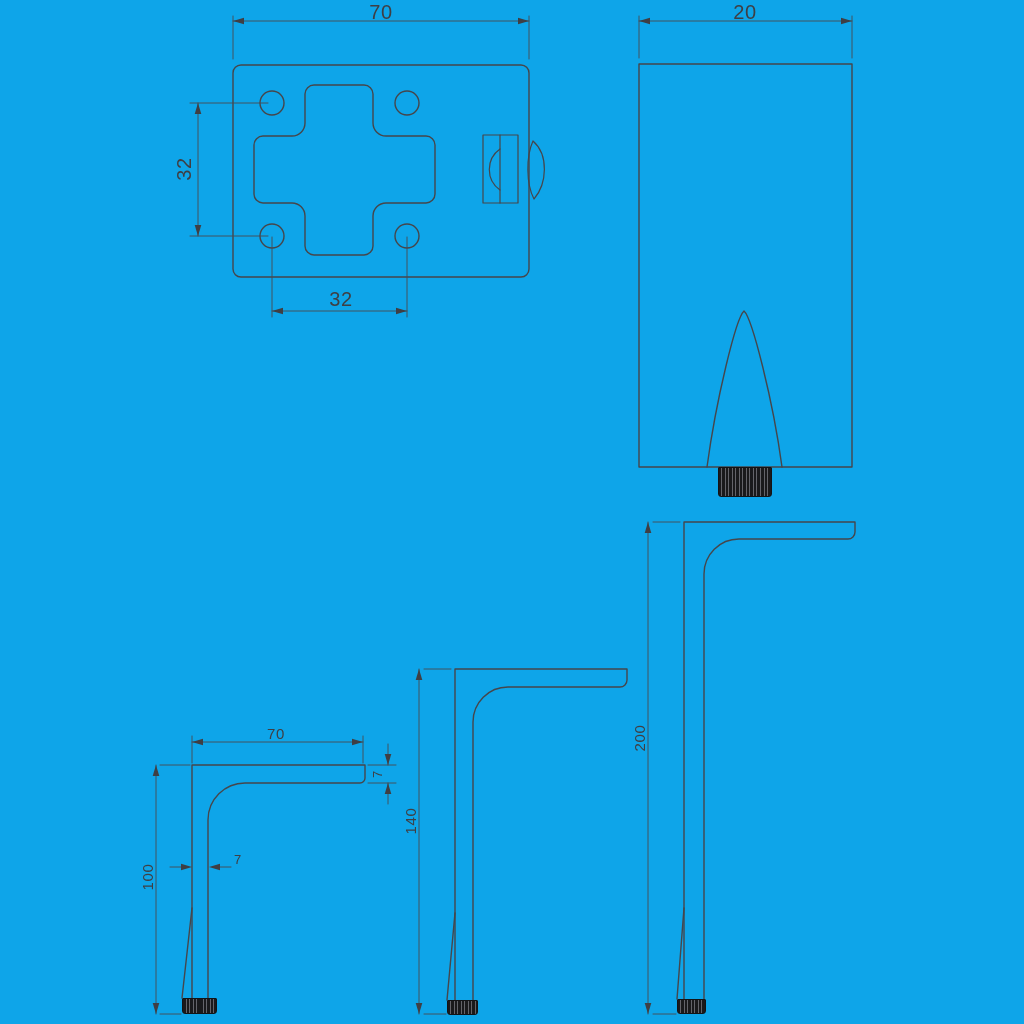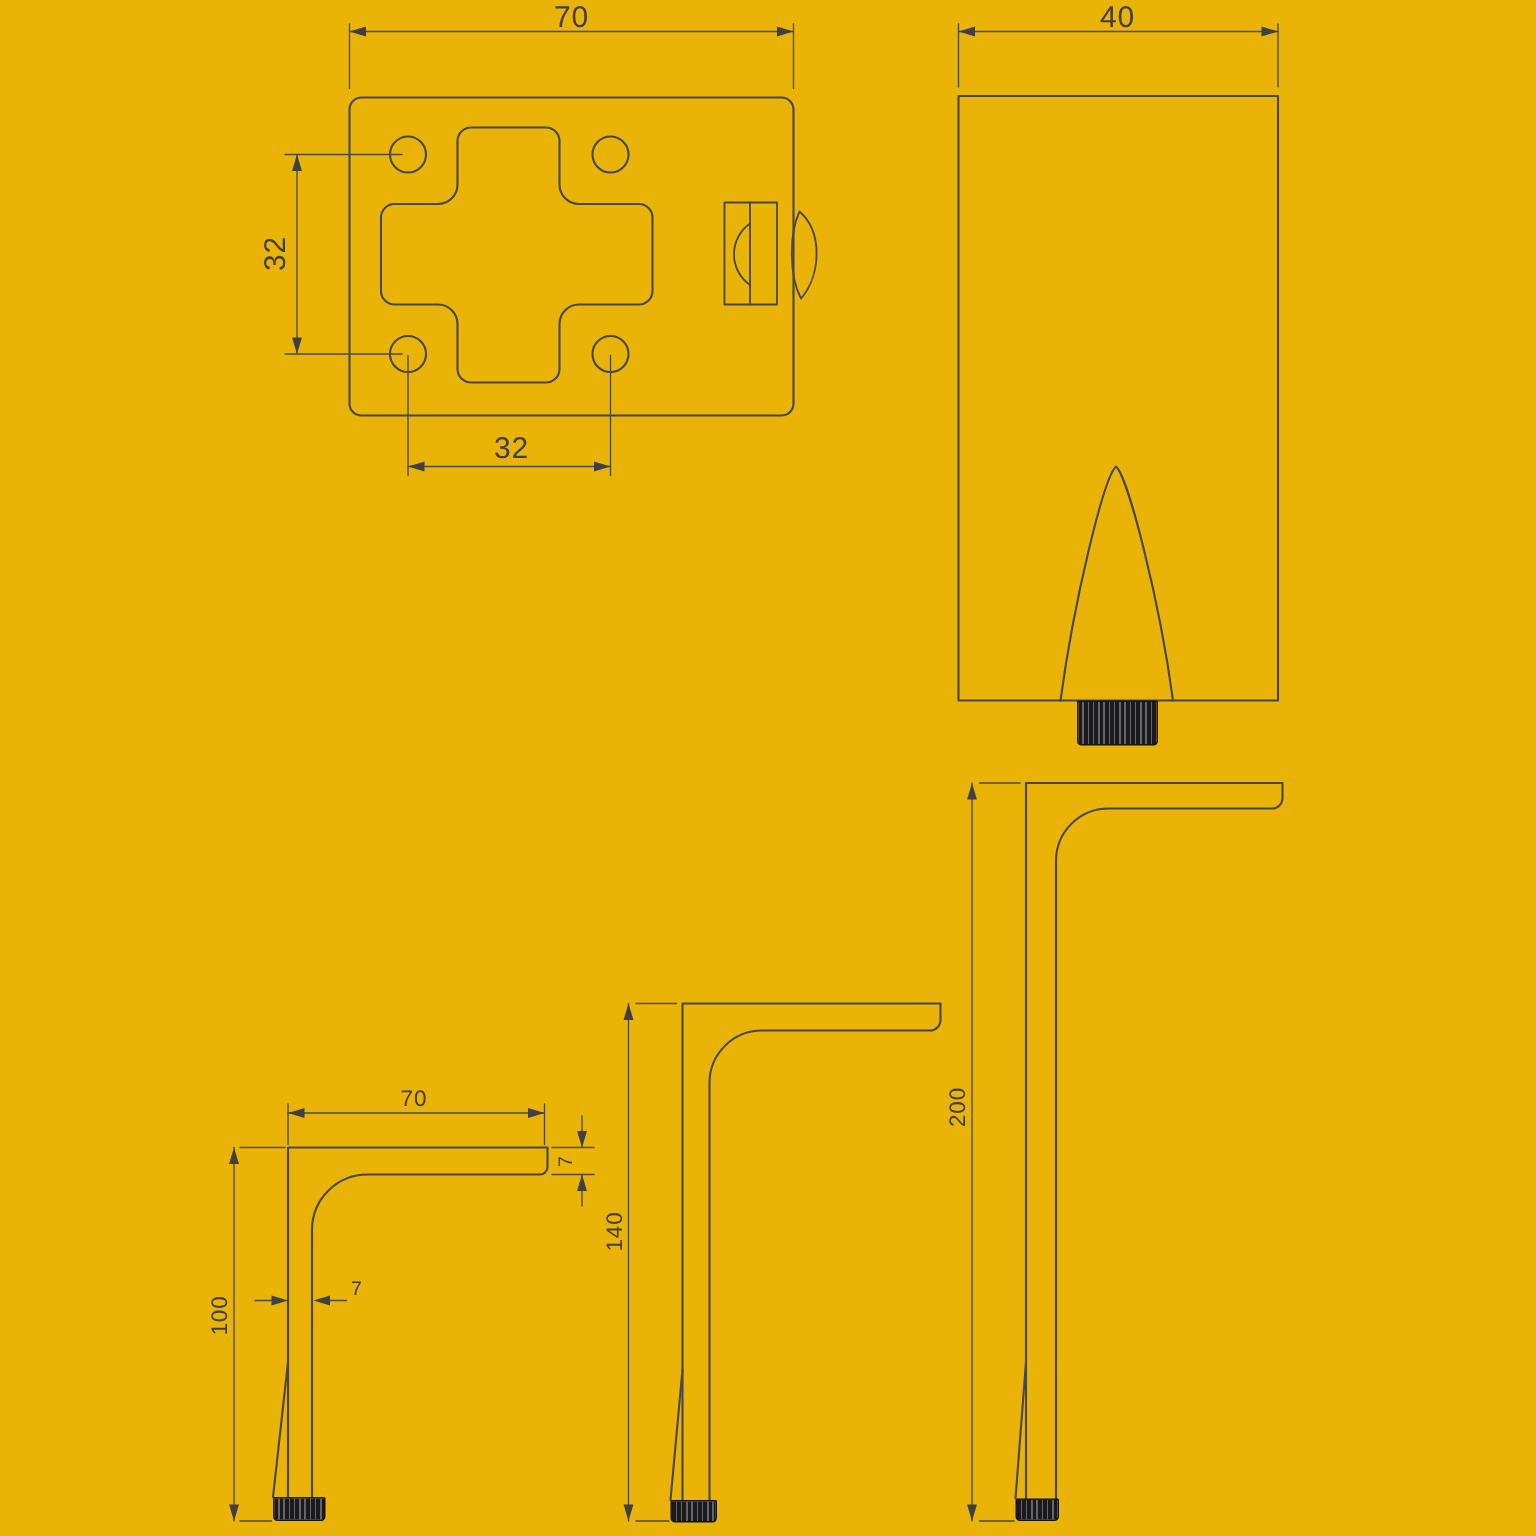--- a/index.html
+++ b/index.html
@@ -1,19 +1,19 @@
 <!DOCTYPE html>
 <html><head>
 <meta charset="utf-8">
 <style>
   html,body{margin:0;padding:0;background:#ffffff;}
   #canvas{
     position:relative;
     width:1024px;height:1024px;
-    background:#eab308;
+    background:#0ea5e9;
     font-family:"Liberation Sans", sans-serif;
     overflow:hidden;
   }
   #drawing-svg{position:absolute;left:0;top:0;}
   .dim{
     position:absolute;
     font-family:"Liberation Sans", sans-serif;
     color:#3f3f44;
     transform:translate(-50%,-50%);
     white-space:nowrap;
@@ -161,21 +161,21 @@
   </svg>
 
   <div class="foot" style="left:718px;top:467px;width:54px;height:30px;"></div>
   <div class="foot" style="left:182px;top:998px;width:35px;height:16px;"></div>
   <div class="foot" style="left:447px;top:1000px;width:31px;height:15px;"></div>
   <div class="foot" style="left:677px;top:999px;width:29px;height:15px;"></div>
 
   <span class="dim s20" style="left:381px;top:12px;">70</span>
   <span class="dim s20 rot" style="left:184px;top:169px;">32</span>
   <span class="dim s20" style="left:341px;top:299px;">32</span>
-  <span class="dim s20" style="left:745px;top:12px;">40</span>
+  <span class="dim s20" style="left:745px;top:12px;">20</span>
 
   <span class="dim s15 rot" style="left:147px;top:877px;">100</span>
   <span class="dim s15" style="left:276px;top:733px;">70</span>
   <span class="dim s14 rot" style="left:377px;top:774px;">7</span>
   <span class="dim s14" style="left:238px;top:859px;">7</span>
 
   <span class="dim s15 rot" style="left:410px;top:821px;">140</span>
   <span class="dim s15 rot" style="left:639px;top:738px;">200</span>
 </div>
 

